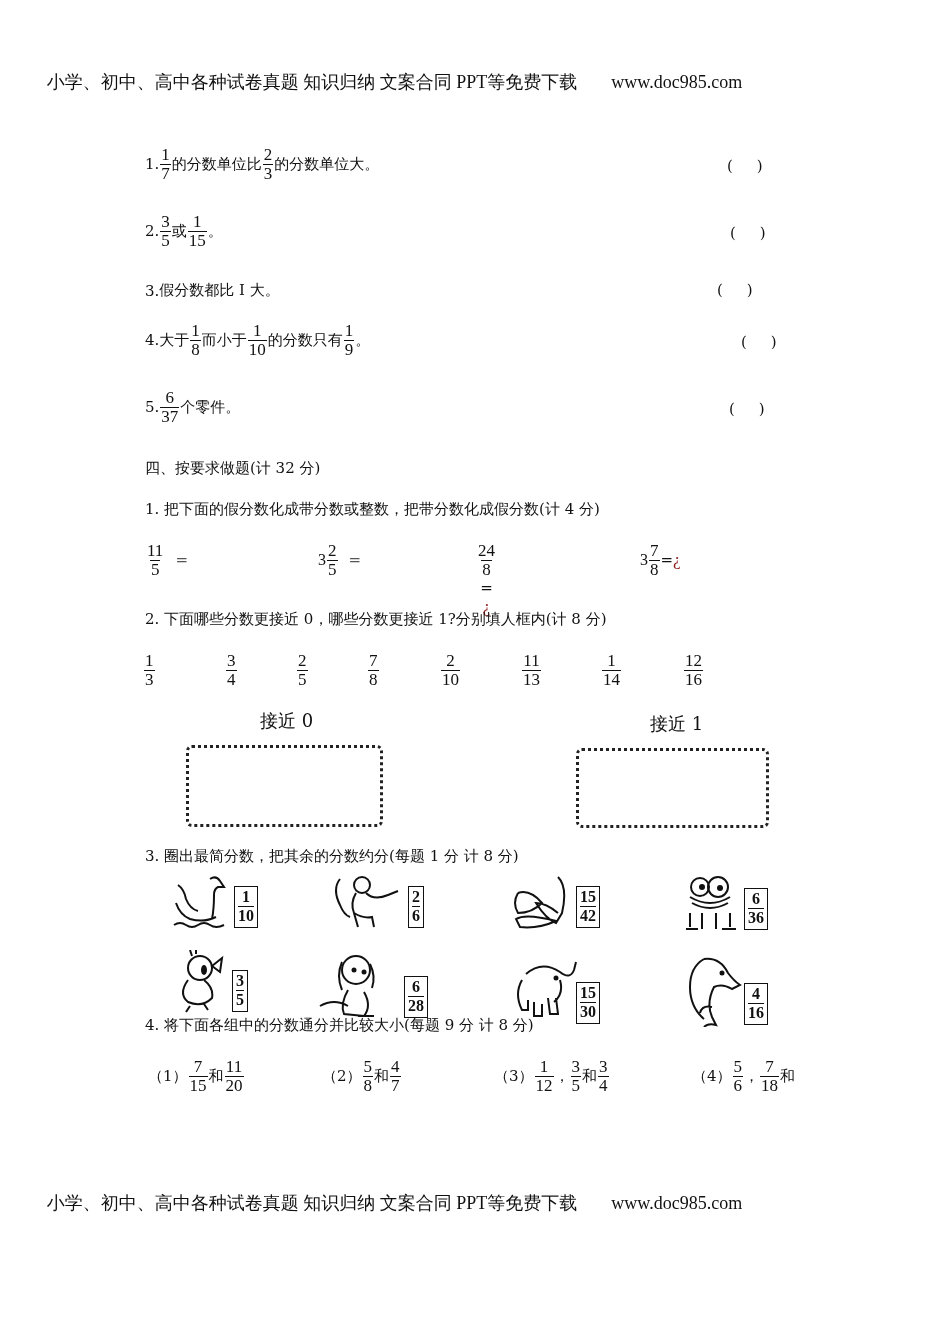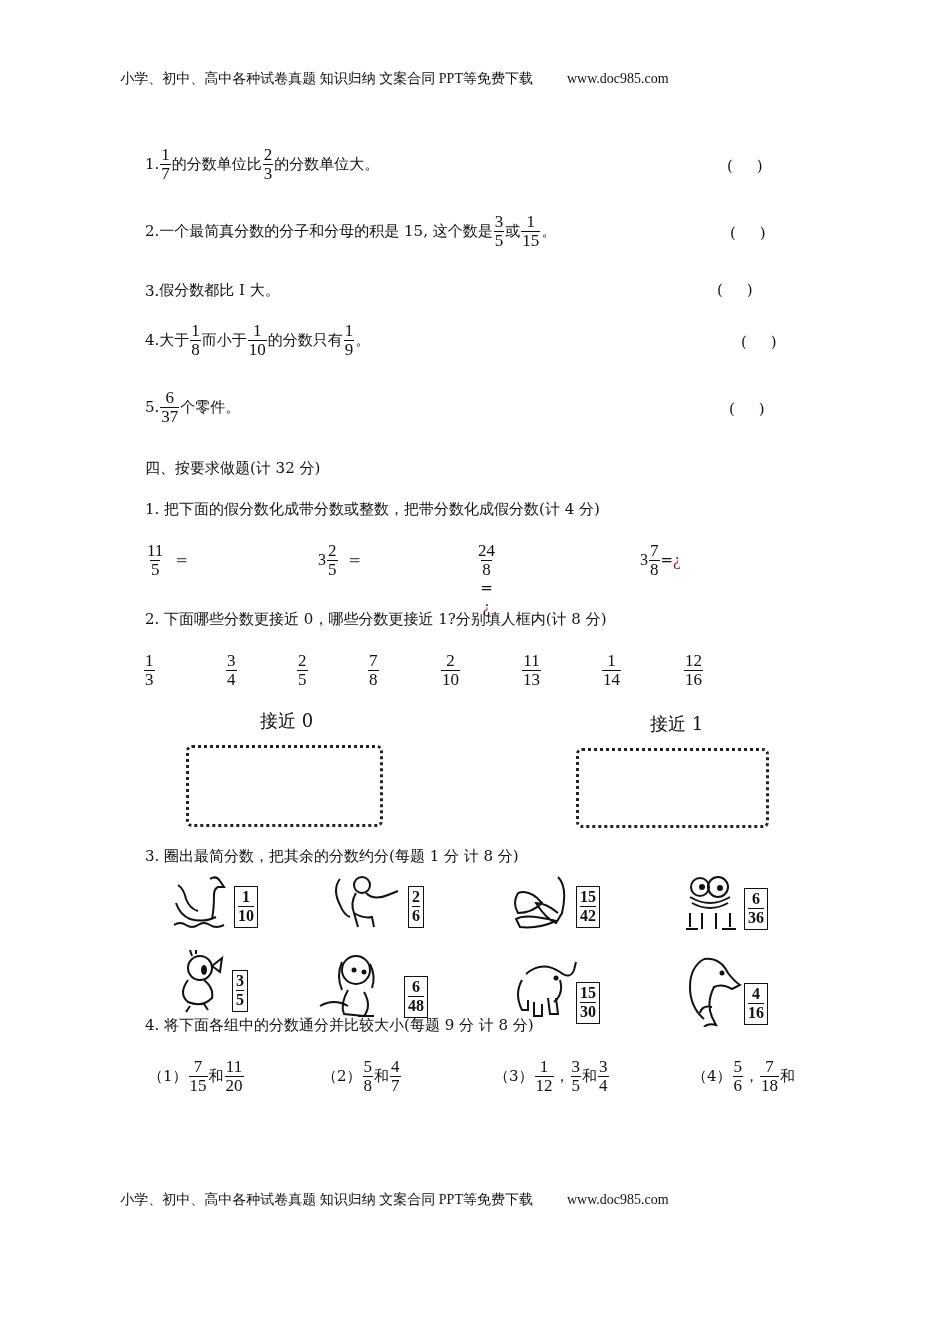--- a/index.html
+++ b/index.html
@@ -1,18 +1,18 @@
 <!DOCTYPE html>
 <html><head>
 <meta charset="utf-8">
 <style>
   html, body { margin:0; padding:0; background:#ffffff; }
   body { width:950px; height:1344px; position:relative; overflow:hidden;
          font-family:"DejaVu Serif","Liberation Serif", serif; color:#111; }
-  .hdr { position:absolute; left:0; width:789px; text-align:center; font-size:14px;
+  .hdr { position:absolute; left:0; width:789px; text-align:center; font-size:18px;
          font-family:"Liberation Serif","DejaVu Serif", serif; color:#111; }
   .hdr .site { margin-left:34px; }
   .line { position:absolute; left:145px; font-size:15px; white-space:nowrap; display:flex; align-items:center; }
   .paren { position:absolute; font-size:15px; white-space:pre; }
   .frac { display:inline-flex; flex-direction:column; align-items:center; vertical-align:middle;
           font-family:"Liberation Serif","DejaVu Serif", serif; font-size:17px; line-height:1.05; margin:0 1px; }
   .frac .n { padding:0 1px; }
   .frac .d { border-top:1px solid #111; padding:0 1px; }
   .q { color:#8b1a1a; font-family:"Liberation Serif", serif; font-size:17px; }
   .eq { font-size:15px; }
@@ -42,21 +42,20 @@
   <span class="frac">
       <span class="n">2</span>
       <span class="d">3</span>
     </span>
   <span>的分数单位大。</span>
 </div>
 <div class="paren" style="left:727px; top:157px;">(     )</div>
 
 <div class="line" style="top:213px;">
   <span>2.</span>
-  <span>一个最简真分数的分子和分母的积是 15, 这个数是</span>
   <span class="frac">
       <span class="n">3</span>
       <span class="d">5</span>
     </span>
   <span>或</span>
   <span class="frac">
       <span class="n">1</span>
       <span class="d">15</span>
     </span>
   <span>。</span>
@@ -227,21 +226,21 @@
   </div>
 
 <svg class="animal" style="left:312px; top:950px;" width="90" height="70" viewBox="0 0 90 70">
   <circle cx="44" cy="20" r="14" fill="none" stroke="#111" stroke-width="2"></circle>
   <path d="M30 12 q-6 14 0 28 M58 14 q6 12 2 24 M36 40 q-8 14 -4 24 l20 2 q8 -10 0 -24 M8 56 q14 -8 28 0 M46 66 l16 0" fill="none" stroke="#111" stroke-width="2"></path>
   <circle cx="42" cy="20" r="2.5" fill="#111"></circle>
     <circle cx="52" cy="22" r="2.5" fill="#111"></circle>
 </svg>
 <div class="cardfrac" style="left:404px; top:976px;">
     <span class="n">6</span>
-    <span class="d">48</span>
+    <span class="d">28</span>
   </div>
 
 <svg class="animal" style="left:512px; top:960px;" width="68" height="60" viewBox="0 0 68 60">
   <path d="M14 14 q16 -14 34 -2 q10 8 14 -2 l2 -8 M10 20 q-8 14 0 30 l6 0 l0 -10 M22 42 l0 14 l8 0 l0 -12 M36 38 l2 16 l8 0 l-2 -16 M48 20 q4 14 -6 22" fill="none" stroke="#111" stroke-width="2"></path>
   <circle cx="44" cy="18" r="2.5" fill="#111"></circle>
 </svg>
 <div class="cardfrac" style="left:576px; top:982px;">
     <span class="n">15</span>
     <span class="d">30</span>
   </div>

